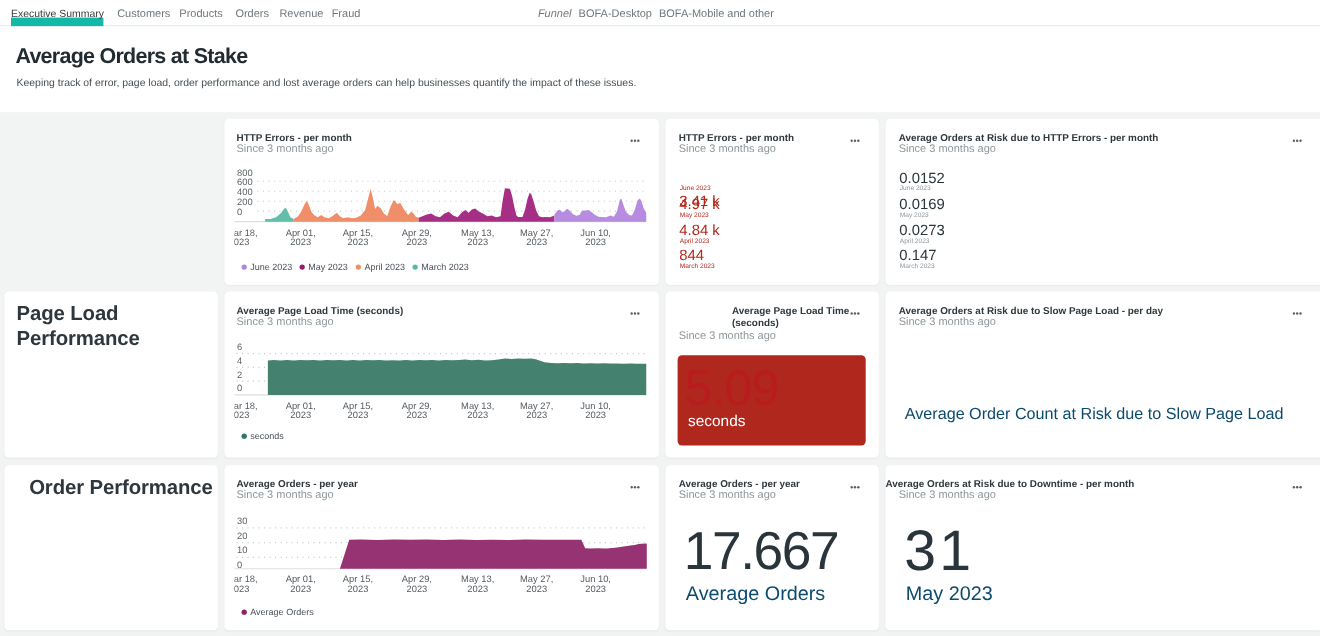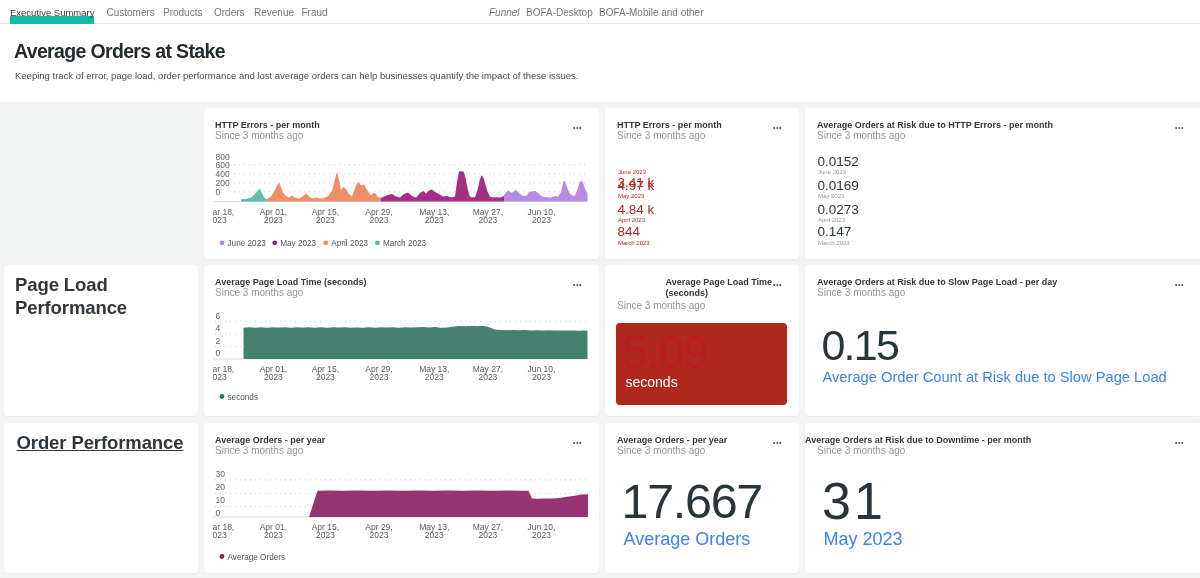--- a/index.html
+++ b/index.html
@@ -19,21 +19,21 @@
 .card { position:absolute; background:#fff; border-radius:4px; box-shadow:0 1px 2px rgba(0,0,0,0.04); }
 .rowlab { position:absolute; font-size:18.5px; font-weight:bold; color:#2d373d; line-height:23.8px; letter-spacing:-0.1px; }
 .ctitle { position:absolute; font-size:9px; font-weight:bold; color:#2f383d; line-height:11.6px; white-space:nowrap; }
 .csub { position:absolute; font-size:10px; color:#8e979b; white-space:nowrap;text-align:right; }
 .dots { position:absolute; }
 .num { position:absolute; font-size:13.5px; color:#2a353b; white-space:nowrap; }
 .num.red { color:#b5281c; }
 .numlab { position:absolute; font-size:6px; color:#8f979b; white-space:nowrap; }
 .numlab.red { color:#b5281c; }
 .bignum { position:absolute; color:#2a353b; white-space:nowrap; letter-spacing:-0.5px; }
-.bigsub { position:absolute; color:#3b82f6; white-space:nowrap; }
+.bigsub { position:absolute; color:#0c4a6e; white-space:nowrap; }
 svg text { font-family:"Liberation Sans", sans-serif; }
 </style>
 </head>
 <body>
 <div id="page">
   <div id="nav">
     <span class="tab active" style="left:10px;">Executive Summary</span>
     <span class="tab" style="left:106.5px;">Customers</span>
     <span class="tab" style="left:163px;">Products</span>
     <span class="tab" style="left:214px;">Orders</span>
@@ -204,26 +204,25 @@
   </div>
 
   <div class="card" style="left:805px; top:264.5px; width:395px; height:151px; border-radius:4px 0 0 4px;">
     <div class="ctitle" style="left:12px; top:12px;">Average Orders at Risk due to Slow Page Load - per day</div>
     <div class="csub" style="left:12px; top:22px;">Since 3 months ago</div>
     <svg class="dots" style="left:369.8px; top:18.5px;" width="9" height="4" viewBox="0 0 9 4" fill="#566066">
         <circle cx="1.2" cy="2" r="1.1"></circle>
         <circle cx="4.25" cy="2" r="1.1"></circle>
         <circle cx="7.3" cy="2" r="1.1"></circle>
       </svg>
-    <div class="bignum" style="left:16.5px; top:56px; font-size:43px; letter-spacing:-1.8px;">0.15</div>
     <div class="bigsub" style="left:17.5px; top:104px; font-size:14.7px;">Average Order Count at Risk due to Slow Page Load</div>
   </div>
 
   <div class="card" style="left:3.5px; top:422.5px; width:194px; height:150.5px;">
-    <div class="rowlab" style="left:13px; top:8px;text-decoration:underline;">Order Performance</div>
+    <div class="rowlab" style="left:23px; top:8px;">Order Performance</div>
   </div>
 
   <div class="card" style="left:203.5px; top:422.5px; width:395px; height:150.5px;">
     <div class="ctitle" style="left:11.5px; top:12px;">Average Orders - per year</div>
     <div class="csub" style="left:11.5px; top:22px;">Since 3 months ago</div>
     <svg class="dots" style="right:16.2px; top:18.5px;" width="9" height="4" viewBox="0 0 9 4" fill="#566066">
         <circle cx="1.2" cy="2" r="1.1"></circle>
         <circle cx="4.25" cy="2" r="1.1"></circle>
         <circle cx="7.3" cy="2" r="1.1"></circle>
       </svg>

